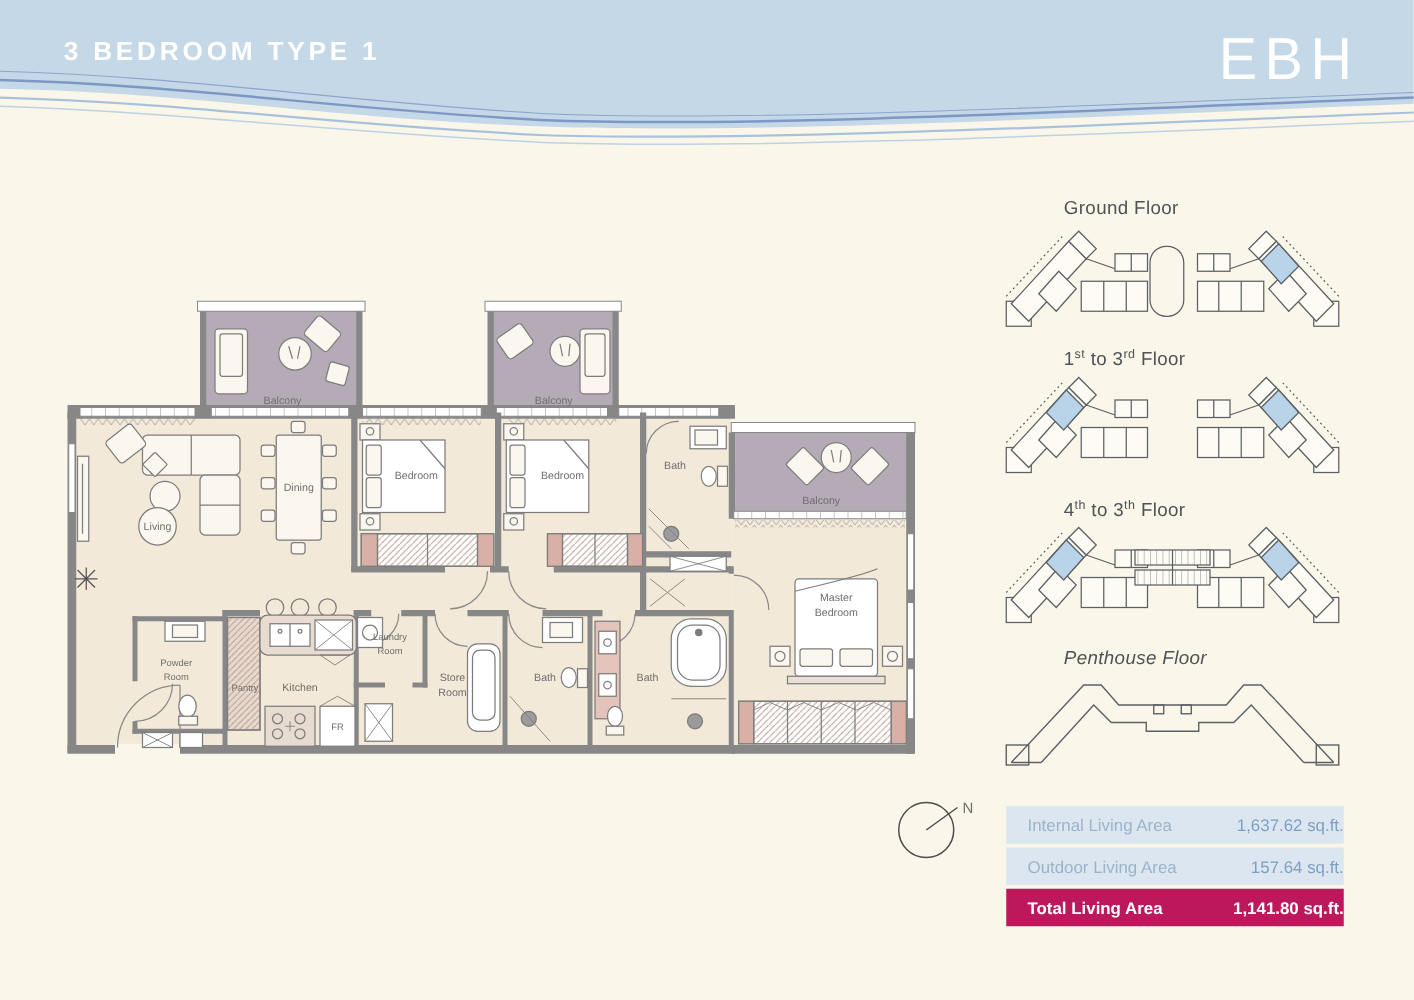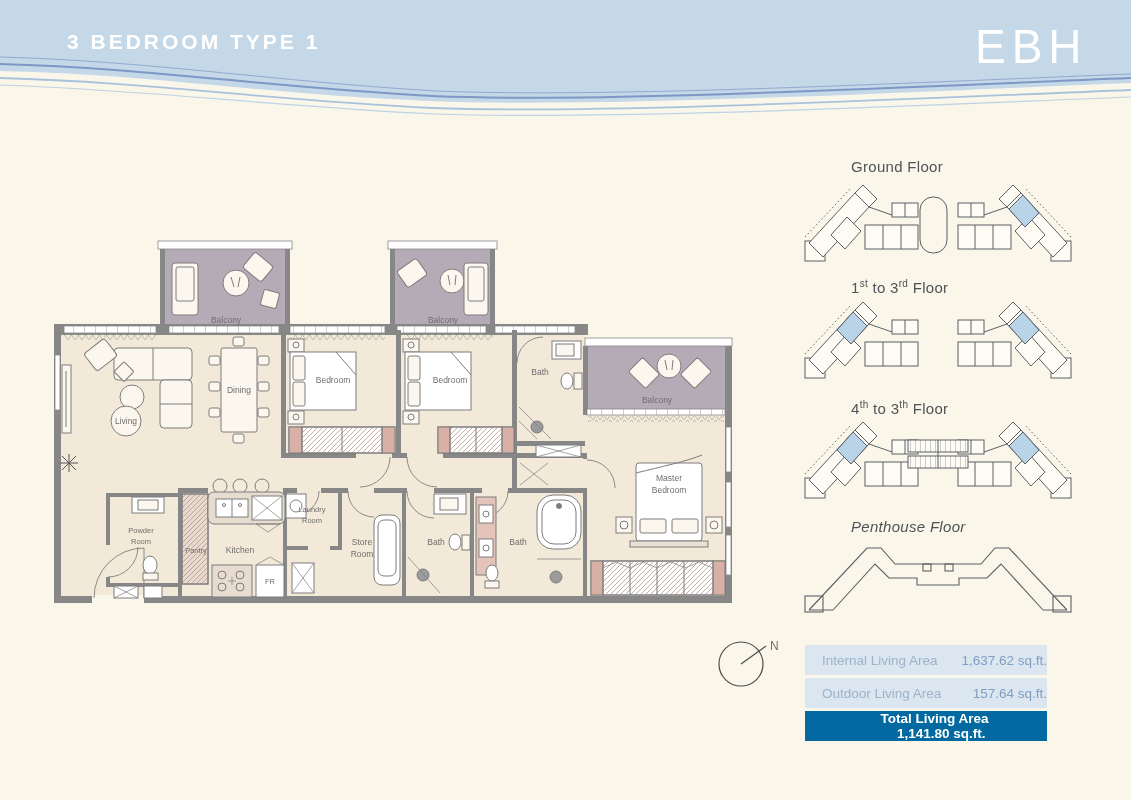--- a/index.html
+++ b/index.html
@@ -3,41 +3,41 @@
 <meta charset="utf-8">
 <style>
   html,body{margin:0;padding:0;}
   body{
     width:1131px;height:800px;position:relative;overflow:hidden;
     background:#faf6ea;font-family:"Liberation Sans",sans-serif;
   }
   .abs{position:absolute;}
   
   #page-title{
-    left:67px;top:30px;color:#ffffff;font-size:21px;font-weight:bold;
+    left:51px;top:30px;color:#ffffff;font-size:21px;font-weight:bold;
     letter-spacing:3px;
   }
   #brand-logo{
     left:975px;top:20px;color:#ffffff;font-size:46px;font-weight:400;
     letter-spacing:6px;transform:scaleY(1.03);
   }
   
   .floor-label{
     left:851px;color:#4e5357;font-size:15px;letter-spacing:.3px;
   }
   .floor-label sup{font-size:10px;}
   
-  #area-table{left:805px;top:645px;width:242px;}
+  #area-table{left:805px;top:645px;width:270px;}
   .area-row{
     display:flex;align-items:center;height:30px;margin-bottom:3px;
     background:#dbe6f0;padding-left:17px;box-sizing:border-box;
   }
   .area-row .lbl{flex:1;color:#9db3c9;font-size:13.5px;}
   .area-row .val{width:102px;color:#7f9fc2;font-size:13.5px;text-align:right;}
-  .area-row.total{background:#0369a1;flex-direction:column;}
+  .area-row.total{background:#be185d;}
   .area-row.total .lbl,.area-row.total .val{color:#ffffff;font-weight:bold;}
   
   text{font-family:"Liberation Sans",sans-serif;fill:#6e6e6e;}
   .roomlbl{font-size:8.5px;}
   .roomlbl-sm{font-size:7.5px;}
 </style>
 </head>
 <body>
 
 <svg class="abs" style="left:0;top:0;" width="1131" height="130" viewBox="0 0 1131 130">

